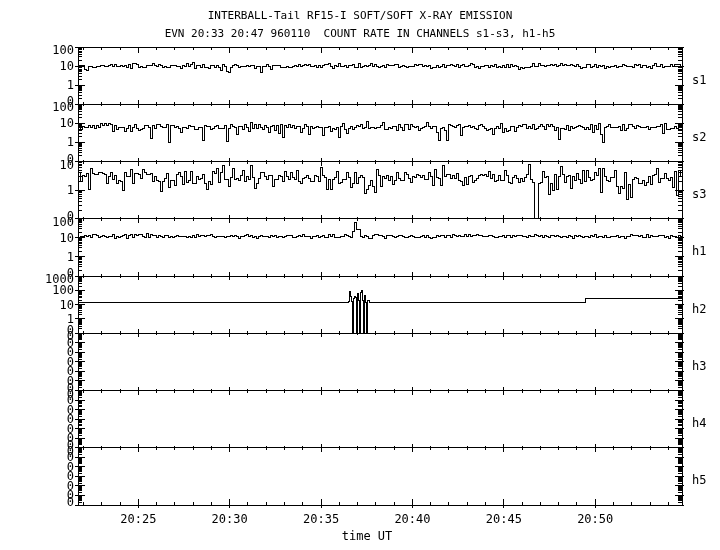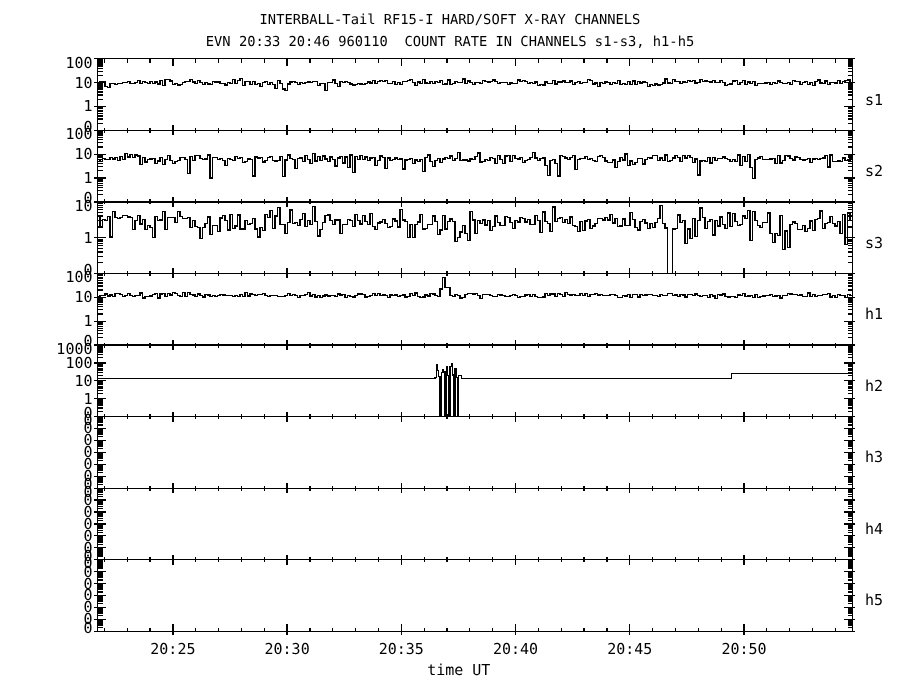--- a/index.html
+++ b/index.html
@@ -20,22 +20,22 @@
     position:absolute;top:529px;left:65px;width:604px;text-align:center;
     font-size:12px;white-space:pre;
   }
   svg.plot{position:absolute;top:0;left:0;}
   svg.plot text{font-family:"DejaVu Sans Mono","Liberation Mono",monospace;fill:#000;}
 </style>
 </head>
 <body>
 
 <div class="screen">
-  <div class="title-line">INTERBALL-Tail RF15-I HARD/SOFT X-RAY CHANNELS</div>
-  <div class="subtitle-line">EVN 20:33 20:46 960110  COUNT RATE IN CHANNELS s1-s3, h1-h5</div>
+  <div class="title-line">INTERBALL-Tail RF15-I SOFT/SOFT X-RAY EMISSION</div>
+  <div class="subtitle-line">EVN 20:33 20:47 960110  COUNT RATE IN CHANNELS s1-s3, h1-h5</div>
   <svg class="plot" width="720" height="550" viewBox="0 0 720 550" shape-rendering="crispEdges">
       <g stroke="#000000" stroke-width="1" fill="none">
         <path d="M78 65.89H80V65.01H82V65.07H84V69.22H86V70.06H88V66.57H90V66.59H92V67.71H94V67.04H96V66.58H98V66.14H100V65.90H102V65.47H104V66.57H106V66.68H108V65.76H110V64.40H112V66.72H114V64.98H116V66.11H118V66.95H120V65.14H122V66.67H124V65.62H126V67.10H128V64.24H130V68.11H132V63.73H134V63.44H136V64.87H138V67.44H140V66.66H142V67.94H144V67.56H146V65.92H148V65.15H150V65.08H152V63.79H154V65.57H156V66.57H158V64.62H160V65.80H162V67.68H164V66.27H166V67.11H168V67.44H170V65.15H172V65.56H174V65.63H176V66.79H178V66.65H180V68.08H182V65.87H184V66.75H186V63.60H188V66.53H190V64.58H192V62.84H194V68.44H196V65.11H198V65.40H200V67.77H202V64.98H204V67.40H206V67.06H208V68.99H210V65.91H212V65.30H214V67.78H216V65.88H218V67.39H220V70.97H222V64.48H224V66.84H226V71.15H228V72.48H230V67.29H232V65.55H234V64.95H236V65.86H238V67.57H240V66.11H242V66.77H244V66.07H246V65.50H248V66.19H250V65.00H252V65.36H254V68.21H256V66.94H258V66.81H260V72.18H262V66.28H264V66.01H266V64.06H268V66.94H270V69.23H272V65.11H274V65.96H276V65.44H278V65.85H280V67.25H282V67.95H284V67.88H286V66.85H288V67.11H290V67.36H292V66.70H294V65.50H296V66.30H298V64.53H300V66.63H302V65.29H304V64.29H306V65.34H308V64.58H310V66.84H312V66.54H314V65.00H316V67.78H318V65.92H320V67.66H322V65.18H324V64.98H326V64.67H328V63.76H330V66.19H332V68.32H334V65.60H336V66.73H338V63.87H340V66.41H342V66.86H344V65.49H346V67.02H348V65.11H350V65.73H352V64.53H354V67.50H356V67.22H358V63.90H360V67.73H362V66.60H364V65.13H366V66.10H368V65.84H370V63.20H372V66.67H374V64.80H376V66.01H378V67.53H380V66.01H382V65.71H384V67.03H386V64.17H388V65.23H390V65.60H392V65.48H394V64.08H396V64.91H398V67.05H400V66.07H402V65.71H404V66.02H406V67.85H408V66.31H410V66.62H412V66.65H414V64.05H416V65.24H418V64.54H420V64.91H422V66.72H424V65.71H426V66.78H428V65.50H430V68.21H432V67.65H434V67.96H436V65.69H438V67.06H440V66.54H442V64.37H444V67.20H446V65.65H448V65.53H450V64.86H452V65.76H454V66.15H456V64.81H458V67.53H460V65.81H462V64.99H464V66.68H466V66.00H468V65.78H470V63.61H472V64.28H474V67.21H476V66.45H478V68.94H480V66.05H482V66.76H484V65.62H486V65.76H488V67.32H490V65.72H492V66.52H494V64.32H496V67.59H498V66.62H500V67.69H502V65.32H504V67.33H506V64.82H508V67.57H510V64.99H512V66.41H514V65.62H516V66.28H518V69.30H520V67.42H522V68.23H524V67.26H526V67.95H528V67.51H530V66.30H532V63.26H534V66.44H536V66.57H538V63.50H540V65.06H542V65.03H544V66.93H546V65.62H548V65.78H550V64.62H552V65.34H554V64.52H556V66.44H558V65.74H560V63.66H562V65.14H564V64.81H566V65.11H568V65.66H570V64.55H572V65.84H574V66.13H576V64.43H578V66.26H580V68.26H582V67.65H584V67.28H586V64.86H588V64.65H590V67.80H592V66.07H594V64.60H596V67.76H598V65.67H600V66.82H602V65.26H604V68.13H606V66.58H608V67.04H610V66.63H612V66.33H614V65.96H616V67.46H618V66.14H620V66.55H622V64.89H624V65.79H626V66.86H628V66.72H630V66.24H632V67.34H634V64.35H636V65.03H638V64.90H640V67.38H642V65.87H644V65.31H646V67.40H648V66.09H650V68.42H652V65.08H654V63.93H656V66.47H658V66.62H660V64.80H662V67.58H664V66.03H666V66.09H668V66.32H670V64.18H672V66.70H674V64.99H676V64.32H678V64.07H680V66.68H682V64.03"></path>
         <path d="M78 127.78H80V129.04H82V126.58H84V127.44H86V127.80H88V125.70H90V127.22H92V125.73H94V128.45H96V125.45H98V127.30H100V123.04H102V125.50H104V123.62H106V125.91H108V123.94H110V124.84H112V131.49H114V125.90H116V129.58H118V127.31H120V127.19H122V127.00H124V131.05H126V128.70H128V125.74H130V131.47H132V127.56H134V124.24H136V128.21H138V130.90H140V129.42H142V128.39H144V125.84H146V125.80H148V127.47H150V138.96H152V125.04H154V128.36H156V124.15H158V124.27H160V126.93H162V127.36H164V127.27H166V124.01H168V142.39H170V125.79H172V125.93H174V127.67H176V126.73H178V128.16H180V132.11H182V127.01H184V127.58H186V128.50H188V125.44H190V126.62H192V126.28H194V129.77H196V129.27H198V127.12H200V127.36H202V140.82H204V125.59H206V126.45H208V126.24H210V129.52H212V128.44H214V126.12H216V125.03H218V128.47H220V128.87H222V128.31H224V125.03H226V141.22H228V128.02H230V124.00H232V126.52H234V127.42H236V134.72H238V126.69H240V126.49H242V129.19H244V124.25H246V127.51H248V131.03H250V122.81H252V128.77H254V124.97H256V128.38H258V124.89H260V127.10H262V129.26H264V125.50H266V127.32H268V132.84H270V126.39H272V125.12H274V130.32H276V125.56H278V133.87H280V124.02H282V137.78H284V125.44H286V127.81H288V124.54H290V127.41H292V125.66H294V128.10H296V126.46H298V126.21H300V132.47H302V128.34H304V124.83H306V126.03H308V134.50H310V126.34H312V128.64H314V127.87H316V126.49H318V127.81H320V127.10H322V135.22H324V127.94H326V127.31H328V126.76H330V131.06H332V128.02H334V129.38H336V127.44H338V137.36H340V126.12H342V123.94H344V129.10H346V133.17H348V128.62H350V126.77H352V129.72H354V127.27H356V125.95H358V126.66H360V124.84H362V128.35H364V127.05H366V121.84H368V128.66H370V127.97H372V127.95H374V128.75H376V127.22H378V127.87H380V125.06H382V122.45H384V129.62H386V129.28H388V127.46H390V128.12H392V126.18H394V126.92H396V130.84H398V124.53H400V127.67H402V130.60H404V124.89H406V124.30H408V129.20H410V124.52H412V126.73H414V127.23H416V126.23H418V130.24H420V128.32H422V127.80H424V126.00H426V122.26H428V126.32H430V128.50H432V126.73H434V126.42H436V132.68H438V140.13H440V128.56H442V127.72H444V130.80H446V140.76H448V124.18H450V125.15H452V126.42H454V127.68H456V125.94H458V124.48H460V135.61H462V127.51H464V126.77H466V126.58H468V125.44H470V127.85H472V126.90H474V128.43H476V129.49H478V125.22H480V124.62H482V126.26H484V128.77H486V130.10H488V129.98H490V128.02H492V134.14H494V128.99H496V126.18H498V128.03H500V123.11H502V132.39H504V128.86H506V131.32H508V130.11H510V126.95H512V126.56H514V131.27H516V127.78H518V125.84H520V126.35H522V124.53H524V124.40H526V128.48H528V126.48H530V128.53H532V124.09H534V129.29H536V128.17H538V126.49H540V124.21H542V126.08H544V129.22H546V124.37H548V126.45H550V124.14H552V126.27H554V130.16H556V127.19H558V139.90H560V128.73H562V128.24H564V129.34H566V125.91H568V130.45H570V126.08H572V128.35H574V127.06H576V126.56H578V125.56H580V126.78H582V127.84H584V129.02H586V127.73H588V129.17H590V124.08H592V132.45H594V125.22H596V129.07H598V123.59H600V134.29H602V142.90H604V127.84H606V126.30H608V124.96H610V127.40H612V127.39H614V127.81H616V127.14H618V126.69H620V130.53H622V124.16H624V130.47H626V128.48H628V124.15H630V124.81H632V126.77H634V128.07H636V125.59H638V126.14H640V127.53H642V127.94H644V127.49H646V126.53H648V129.88H650V127.21H652V127.03H654V127.40H656V126.91H658V126.38H660V124.65H662V133.61H664V123.97H666V129.12H668V129.19H670V128.79H672V128.95H674V126.43H676V128.45H678V127.90H680V126.63H682V125.89"></path>
         <path d="M78 172.62H80V181.09H82V175.39H84V176.68H86V173.20H88V189.56H90V168.95H92V173.89H94V174.65H96V174.26H98V172.68H100V172.27H102V173.53H104V174.29H106V183.81H108V176.44H110V172.14H112V179.19H114V175.66H116V183.66H118V180.53H120V181.78H122V190.19H124V172.97H126V176.18H128V176.02H130V169.13H132V183.78H134V173.80H136V173.73H138V174.14H140V178.29H142V169.19H144V172.99H146V174.89H148V174.69H150V173.89H152V181.84H154V176.59H156V180.97H158V181.86H160V191.06H162V181.91H164V178.78H166V173.55H168V187.70H170V180.52H172V180.25H174V185.04H176V174.32H178V172.39H180V176.63H182V184.01H184V171.64H186V182.54H188V180.79H190V171.95H192V183.27H194V183.21H196V176.42H198V179.55H200V178.96H202V174.74H204V183.29H206V189.57H208V181.89H210V184.49H212V171.33H214V173.87H216V168.19H218V182.94H220V172.88H222V165.79H224V179.74H226V179.66H228V186.60H230V177.83H232V168.00H234V179.09H236V178.09H238V180.15H240V175.82H242V170.83H244V181.32H246V176.14H248V179.59H250V165.39H252V177.08H254V188.79H256V183.38H258V178.10H260V172.68H262V172.02H264V176.59H266V179.45H268V175.92H270V175.90H272V186.98H274V179.72H276V179.65H278V175.33H280V176.30H282V181.13H284V171.87H286V176.17H288V179.11H290V172.46H292V177.16H294V179.74H296V170.70H298V181.20H300V183.47H302V178.44H304V177.59H306V175.75H308V178.92H310V181.89H312V181.38H314V175.17H316V176.86H318V181.59H320V167.66H322V175.93H324V177.42H326V189.85H328V179.79H330V189.89H332V179.73H334V177.62H336V171.75H338V183.22H340V182.77H342V179.59H344V179.89H346V172.75H348V177.11H350V187.71H352V183.91H354V172.33H356V183.12H358V177.06H360V175.15H362V177.16H364V193.39H366V189.78H368V185.60H370V180.52H372V186.71H374V192.53H376V169.07H378V175.98H380V186.98H382V176.60H384V178.59H386V175.96H388V180.04H390V176.17H392V184.32H394V180.98H396V172.85H398V178.21H400V180.60H402V180.34H404V172.90H406V174.14H408V178.25H410V182.97H412V176.68H414V177.55H416V174.24H418V175.08H420V177.52H422V175.55H424V179.59H426V179.34H428V172.66H430V176.49H432V185.94H434V169.60H436V177.20H438V178.72H440V185.30H442V165.61H444V176.98H446V174.62H448V174.07H450V178.29H452V175.63H454V178.66H456V173.53H458V180.45H460V181.21H462V185.48H464V177.36H466V184.27H468V176.82H470V175.44H472V182.97H474V180.71H476V178.79H478V175.05H480V174.95H482V175.94H484V174.10H486V176.00H488V171.74H490V178.34H492V174.90H494V181.33H496V180.76H498V175.19H500V180.31H502V180.63H504V170.16H506V175.84H508V182.14H510V183.98H512V177.40H514V175.80H516V178.37H518V182.80H520V178.56H522V181.80H524V177.83H526V174.64H528V164.18H530V179.08H532V182.43H534V218.75H536V218.75H538V183.17H540V182.58H542V171.97H544V177.97H546V176.32H548V194.72H550V183.14H552V190.86H554V174.93H556V189.20H558V176.11H560V166.44H562V174.22H564V182.63H566V176.91H568V175.81H570V188.09H572V176.48H574V180.86H576V173.65H578V179.88H580V183.04H582V170.43H584V181.06H586V170.78H588V177.49H590V180.22H592V179.45H594V172.89H596V175.05H598V168.59H600V192.54H602V168.95H604V176.67H606V180.27H608V181.90H610V177.77H612V177.87H614V170.38H616V186.74H618V193.81H620V186.89H622V188.63H624V172.20H626V199.57H628V184.74H630V197.72H632V179.39H634V177.64H636V178.66H638V183.88H640V183.80H642V180.47H644V185.00H646V182.80H648V176.86H650V184.61H652V175.40H654V174.79H656V168.79H658V182.68H660V178.83H662V178.02H664V173.19H666V178.50H668V180.82H670V177.26H672V187.05H674V171.40H676V195.84H678V170.42H680V176.38H682V179.97"></path>
         <path d="M78 237.04H80V236.38H82V236.17H84V235.20H86V236.76H88V235.93H90V237.23H92V234.92H94V234.92H96V235.80H98V237.01H100V236.28H102V235.01H104V236.63H106V237.13H108V236.33H110V236.10H112V234.39H114V238.47H116V236.94H118V237.37H120V236.77H122V235.35H124V234.61H126V238.43H128V235.20H130V234.98H132V237.05H134V234.75H136V235.97H138V234.11H140V234.84H142V236.35H144V237.36H146V233.85H148V237.14H150V234.15H152V235.83H154V235.93H156V237.09H158V235.12H160V236.23H162V237.67H164V235.38H166V235.99H168V237.26H170V236.12H172V237.07H174V236.24H176V235.47H178V236.06H180V236.32H182V236.28H184V236.10H186V237.12H188V236.17H190V237.08H192V235.79H194V237.24H196V234.27H198V236.89H200V235.18H202V235.73H204V236.24H206V235.84H208V235.56H210V234.64H212V236.49H214V237.27H216V236.49H218V236.66H220V236.32H222V236.97H224V237.21H226V236.98H228V236.41H230V235.08H232V236.67H234V235.76H236V236.18H238V238.10H240V236.17H242V236.32H244V235.39H246V234.26H248V236.77H250V235.44H252V237.65H254V236.26H256V238.00H258V236.75H260V235.94H262V236.89H264V236.58H266V236.67H268V237.23H270V235.24H272V236.02H274V235.51H276V237.82H278V236.56H280V236.92H282V237.55H284V236.43H286V235.24H288V235.23H290V235.44H292V237.56H294V237.39H296V236.37H298V235.06H300V236.14H302V234.81H304V236.18H306V236.00H308V236.31H310V238.02H312V236.01H314V236.17H316V235.90H318V237.08H320V236.67H322V235.96H324V237.55H326V237.12H328V234.68H330V236.67H332V234.44H334V237.49H336V237.77H338V237.59H340V236.07H342V236.73H344V234.72H346V235.21H348V236.46H350V237.13H352V231.15H354V222.19H356V229.82H358V229.82H360V236.41H362V237.03H364V235.67H366V236.60H368V238.45H370V238.05H372V235.89H374V234.67H376V234.81H378V235.15H380V235.06H382V236.45H384V238.60H386V235.55H388V235.35H390V235.47H392V236.18H394V237.25H396V236.95H398V235.45H400V235.95H402V236.33H404V237.34H406V237.37H408V236.12H410V235.47H412V236.28H414V237.85H416V237.17H418V237.06H420V236.01H422V235.61H424V237.33H426V235.40H428V237.07H430V238.28H432V237.74H434V237.54H436V235.03H438V236.27H440V235.23H442V235.13H444V237.10H446V235.06H448V235.44H450V237.06H452V234.26H454V235.74H456V236.03H458V235.56H460V236.32H462V236.48H464V234.67H466V236.61H468V234.94H470V236.95H472V235.30H474V235.81H476V234.94H478V235.91H480V235.68H482V236.57H484V236.51H486V236.13H488V235.64H490V235.69H492V236.12H494V237.70H496V237.88H498V236.58H500V236.75H502V235.67H504V237.94H506V235.77H508V235.68H510V237.66H512V235.86H514V236.14H516V235.97H518V235.47H520V235.86H522V236.22H524V236.58H526V237.06H528V235.65H530V236.28H532V236.20H534V234.86H536V235.08H538V236.42H540V235.98H542V237.08H544V235.73H546V236.05H548V237.51H550V235.64H552V235.72H554V236.57H556V235.14H558V236.61H560V237.03H562V236.23H564V236.56H566V237.96H568V235.33H570V236.73H572V238.79H574V235.58H576V236.00H578V235.11H580V236.92H582V237.58H584V236.98H586V236.97H588V237.91H590V235.92H592V236.26H594V234.77H596V237.01H598V236.80H600V236.13H602V237.81H604V235.77H606V237.95H608V237.26H610V236.87H612V236.16H614V236.21H616V235.80H618V237.00H620V236.75H622V236.23H624V238.35H626V236.48H628V236.36H630V234.70H632V235.12H634V235.80H636V235.82H638V236.25H640V235.97H642V237.47H644V237.35H646V234.45H648V237.30H650V235.73H652V236.90H654V236.15H656V236.47H658V235.30H660V235.75H662V235.01H664V237.62H666V236.47H668V238.17H670V235.81H672V236.55H674V236.30H676V237.88H678V235.51H680V236.56H682V236.87"></path>
         <path d="M78 302.76H79V302.76H80V302.76H81V302.76H82V302.76H83V302.76H84V302.76H85V302.76H86V302.76H87V302.76H88V302.76H89V302.76H90V302.76H91V302.76H92V302.76H93V302.76H94V302.76H95V302.76H96V302.76H97V302.76H98V302.76H99V302.76H100V302.76H101V302.76H102V302.76H103V302.76H104V302.76H105V302.76H106V302.76H107V302.76H108V302.76H109V302.76H110V302.76H111V302.76H112V302.76H113V302.76H114V302.76H115V302.76H116V302.76H117V302.76H118V302.76H119V302.76H120V302.76H121V302.76H122V302.76H123V302.76H124V302.76H125V302.76H126V302.76H127V302.76H128V302.76H129V302.76H130V302.76H131V302.76H132V302.76H133V302.76H134V302.76H135V302.76H136V302.76H137V302.76H138V302.76H139V302.76H140V302.76H141V302.76H142V302.76H143V302.76H144V302.76H145V302.76H146V302.76H147V302.76H148V302.76H149V302.76H150V302.76H151V302.76H152V302.76H153V302.76H154V302.76H155V302.76H156V302.76H157V302.76H158V302.76H159V302.76H160V302.76H161V302.76H162V302.76H163V302.76H164V302.76H165V302.76H166V302.76H167V302.76H168V302.76H169V302.76H170V302.76H171V302.76H172V302.76H173V302.76H174V302.76H175V302.76H176V302.76H177V302.76H178V302.76H179V302.76H180V302.76H181V302.76H182V302.76H183V302.76H184V302.76H185V302.76H186V302.76H187V302.76H188V302.76H189V302.76H190V302.76H191V302.76H192V302.76H193V302.76H194V302.76H195V302.76H196V302.76H197V302.76H198V302.76H199V302.76H200V302.76H201V302.76H202V302.76H203V302.76H204V302.76H205V302.76H206V302.76H207V302.76H208V302.76H209V302.76H210V302.76H211V302.76H212V302.76H213V302.76H214V302.76H215V302.76H216V302.76H217V302.76H218V302.76H219V302.76H220V302.76H221V302.76H222V302.76H223V302.76H224V302.76H225V302.76H226V302.76H227V302.76H228V302.76H229V302.76H230V302.76H231V302.76H232V302.76H233V302.76H234V302.76H235V302.76H236V302.76H237V302.76H238V302.76H239V302.76H240V302.76H241V302.76H242V302.76H243V302.76H244V302.76H245V302.76H246V302.76H247V302.76H248V302.76H249V302.76H250V302.76H251V302.76H252V302.76H253V302.76H254V302.76H255V302.76H256V302.76H257V302.76H258V302.76H259V302.76H260V302.76H261V302.76H262V302.76H263V302.76H264V302.76H265V302.76H266V302.76H267V302.76H268V302.76H269V302.76H270V302.76H271V302.76H272V302.76H273V302.76H274V302.76H275V302.76H276V302.76H277V302.76H278V302.76H279V302.76H280V302.76H281V302.76H282V302.76H283V302.76H284V302.76H285V302.76H286V302.76H287V302.76H288V302.76H289V302.76H290V302.76H291V302.76H292V302.76H293V302.76H294V302.76H295V302.76H296V302.76H297V302.76H298V302.76H299V302.76H300V302.76H301V302.76H302V302.76H303V302.76H304V302.76H305V302.76H306V302.76H307V302.76H308V302.76H309V302.76H310V302.76H311V302.76H312V302.76H313V302.76H314V302.76H315V302.76H316V302.76H317V302.76H318V302.76H319V302.76H320V302.76H321V302.76H322V302.76H323V302.76H324V302.76H325V302.76H326V302.76H327V302.76H328V302.76H329V302.76H330V302.76H331V302.76H332V302.76H333V302.76H334V302.76H335V302.76H336V302.76H337V302.76H338V302.76H339V302.76H340V302.76H341V302.76H342V302.76H343V302.76H344V302.76H345V302.76H346V302.76H347V302.76H348V301.97H349V291.87H350V296.13H351V301.24H352V333.25H353V298.03H354V296.02H355V297.67H356V333.25H357V293.67H358V300.23H359V333.25H360V292.93H361V290.86H362V300.06H363V333.25H364V295.00H365V302.13H366V333.25H367V300.16H368V300.21H369V302.76H370V302.76H371V302.76H372V302.76H373V302.76H374V302.76H375V302.76H376V302.76H377V302.76H378V302.76H379V302.76H380V302.76H381V302.76H382V302.76H383V302.76H384V302.76H385V302.76H386V302.76H387V302.76H388V302.76H389V302.76H390V302.76H391V302.76H392V302.76H393V302.76H394V302.76H395V302.76H396V302.76H397V302.76H398V302.76H399V302.76H400V302.76H401V302.76H402V302.76H403V302.76H404V302.76H405V302.76H406V302.76H407V302.76H408V302.76H409V302.76H410V302.76H411V302.76H412V302.76H413V302.76H414V302.76H415V302.76H416V302.76H417V302.76H418V302.76H419V302.76H420V302.76H421V302.76H422V302.76H423V302.76H424V302.76H425V302.76H426V302.76H427V302.76H428V302.76H429V302.76H430V302.76H431V302.76H432V302.76H433V302.76H434V302.76H435V302.76H436V302.76H437V302.76H438V302.76H439V302.76H440V302.76H441V302.76H442V302.76H443V302.76H444V302.76H445V302.76H446V302.76H447V302.76H448V302.76H449V302.76H450V302.76H451V302.76H452V302.76H453V302.76H454V302.76H455V302.76H456V302.76H457V302.76H458V302.76H459V302.76H460V302.76H461V302.76H462V302.76H463V302.76H464V302.76H465V302.76H466V302.76H467V302.76H468V302.76H469V302.76H470V302.76H471V302.76H472V302.76H473V302.76H474V302.76H475V302.76H476V302.76H477V302.76H478V302.76H479V302.76H480V302.76H481V302.76H482V302.76H483V302.76H484V302.76H485V302.76H486V302.76H487V302.76H488V302.76H489V302.76H490V302.76H491V302.76H492V302.76H493V302.76H494V302.76H495V302.76H496V302.76H497V302.76H498V302.76H499V302.76H500V302.76H501V302.76H502V302.76H503V302.76H504V302.76H505V302.76H506V302.76H507V302.76H508V302.76H509V302.76H510V302.76H511V302.76H512V302.76H513V302.76H514V302.76H515V302.76H516V302.76H517V302.76H518V302.76H519V302.76H520V302.76H521V302.76H522V302.76H523V302.76H524V302.76H525V302.76H526V302.76H527V302.76H528V302.76H529V302.76H530V302.76H531V302.76H532V302.76H533V302.76H534V302.76H535V302.76H536V302.76H537V302.76H538V302.76H539V302.76H540V302.76H541V302.76H542V302.76H543V302.76H544V302.76H545V302.76H546V302.76H547V302.76H548V302.76H549V302.76H550V302.76H551V302.76H552V302.76H553V302.76H554V302.76H555V302.76H556V302.76H557V302.76H558V302.76H559V302.76H560V302.76H561V302.76H562V302.76H563V302.76H564V302.76H565V302.76H566V302.76H567V302.76H568V302.76H569V302.76H570V302.76H571V302.76H572V302.76H573V302.76H574V302.76H575V302.76H576V302.76H577V302.76H578V302.76H579V302.76H580V302.76H581V302.76H582V302.76H583V302.76H584V302.76H585V298.90H586V298.90H587V298.90H588V298.90H589V298.90H590V298.90H591V298.90H592V298.90H593V298.90H594V298.90H595V298.90H596V298.90H597V298.90H598V298.90H599V298.90H600V298.90H601V298.90H602V298.90H603V298.90H604V298.90H605V298.90H606V298.90H607V298.90H608V298.90H609V298.90H610V298.90H611V298.90H612V298.90H613V298.90H614V298.90H615V298.90H616V298.90H617V298.90H618V298.90H619V298.90H620V298.90H621V298.90H622V298.90H623V298.90H624V298.90H625V298.90H626V298.90H627V298.90H628V298.90H629V298.90H630V298.90H631V298.90H632V298.90H633V298.90H634V298.90H635V298.90H636V298.90H637V298.90H638V298.90H639V298.90H640V298.90H641V298.90H642V298.90H643V298.90H644V298.90H645V298.90H646V298.90H647V298.90H648V298.90H649V298.90H650V298.90H651V298.90H652V298.90H653V298.90H654V298.90H655V298.90H656V298.90H657V298.90H658V298.90H659V298.90H660V298.90H661V298.90H662V298.90H663V298.90H664V298.90H665V298.90H666V298.90H667V298.90H668V298.90H669V298.90H670V298.90H671V298.90H672V298.90H673V298.90H674V298.90H675V298.90H676V298.90H677V298.90H678V298.90H679V298.90H680V298.90H681V298.90H682V298.90"></path>
       </g>
       <g stroke="#000000" stroke-width="1" fill="none">
         <rect x="78" y="47" width="604" height="458"></rect>

